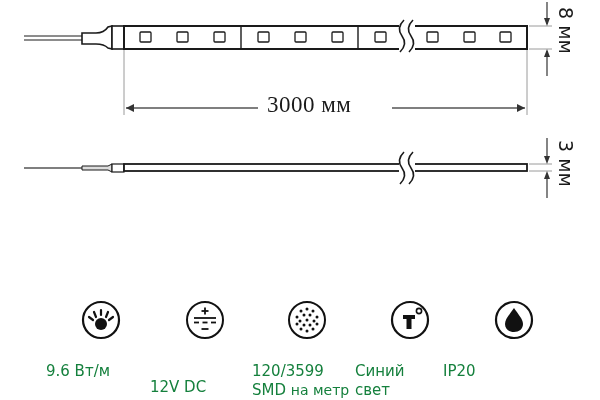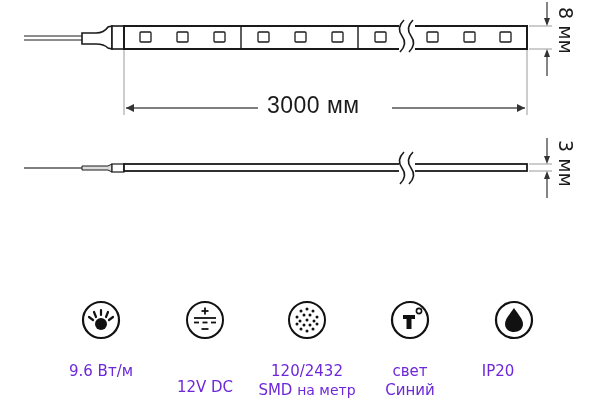--- a/index.html
+++ b/index.html
@@ -1,22 +1,22 @@
 <!DOCTYPE html>
 <html><head>
   <meta charset="utf-8">
   <style>
     html, body { margin: 0; padding: 0; background: #ffffff; }
     body { width: 600px; height: 400px; position: relative; overflow: hidden;
            font-family: "DejaVu Sans", sans-serif; color: #1a1a1a; }
     #drawing { position: absolute; left: 0; top: 0; width: 600px; height: 400px; }
-    .lbl { position: absolute; text-align: center; font-size: 15px; line-height: 19px;
-           width: 110px; font-family: "DejaVu Sans", sans-serif; color: #6d28d9; }
+    .lbl { position: absolute; font-size: 15px; line-height: 19px;
+           width: 110px; font-family: "DejaVu Sans", sans-serif; color: #15803d; }
     .small { font-size: 14px; }
-    .dim-text { position: absolute; font-size: 23px; font-family: Liberation Sans, sans-serif;
+    .dim-text { position: absolute; font-size: 23px; font-family: Liberation Serif, serif;
                 color: #1a1a1a; letter-spacing: 0.5px; background: #fff; padding: 0 6px; }
     .vert { position: absolute; font-size: 19px; transform: rotate(90deg); transform-origin: left top;
             white-space: nowrap; font-family: "DejaVu Sans", sans-serif; color: #1a1a1a; }
   </style>
 </head>
 <body>
 
 <svg id="drawing" viewBox="0 0 600 400" xmlns="http://www.w3.org/2000/svg">
 
   <g fill="none" stroke="#1a1a1a">
@@ -150,25 +150,25 @@
 <div class="vert" style="left:577px; top:7px;">8 мм</div>
 <div class="vert" style="left:577px; top:140px;">3 мм</div>
 
 <div class="lbl" style="left:46px; top:362px;">
   <span>9.6 Вт/м</span>
 </div>
 <div class="lbl" style="left:150px; top:362px;margin-top:16px;">
   <span>12V DC</span>
 </div>
 <div class="lbl" style="left:252px; top:362px;">
-  <div>120/2432</div>
+  <div>120/3599</div>
   <div>
     <span>SMD</span>
     <span class="small">на метр</span>
   </div>
 </div>
 <div class="lbl" style="left:355px; top:362px;">
+  <div>Синий</div>
   <div>свет</div>
-  <div>Синий</div>
 </div>
 <div class="lbl" style="left:443px; top:362px;">
   <span>IP20</span>
 </div>
 
 </body></html>

